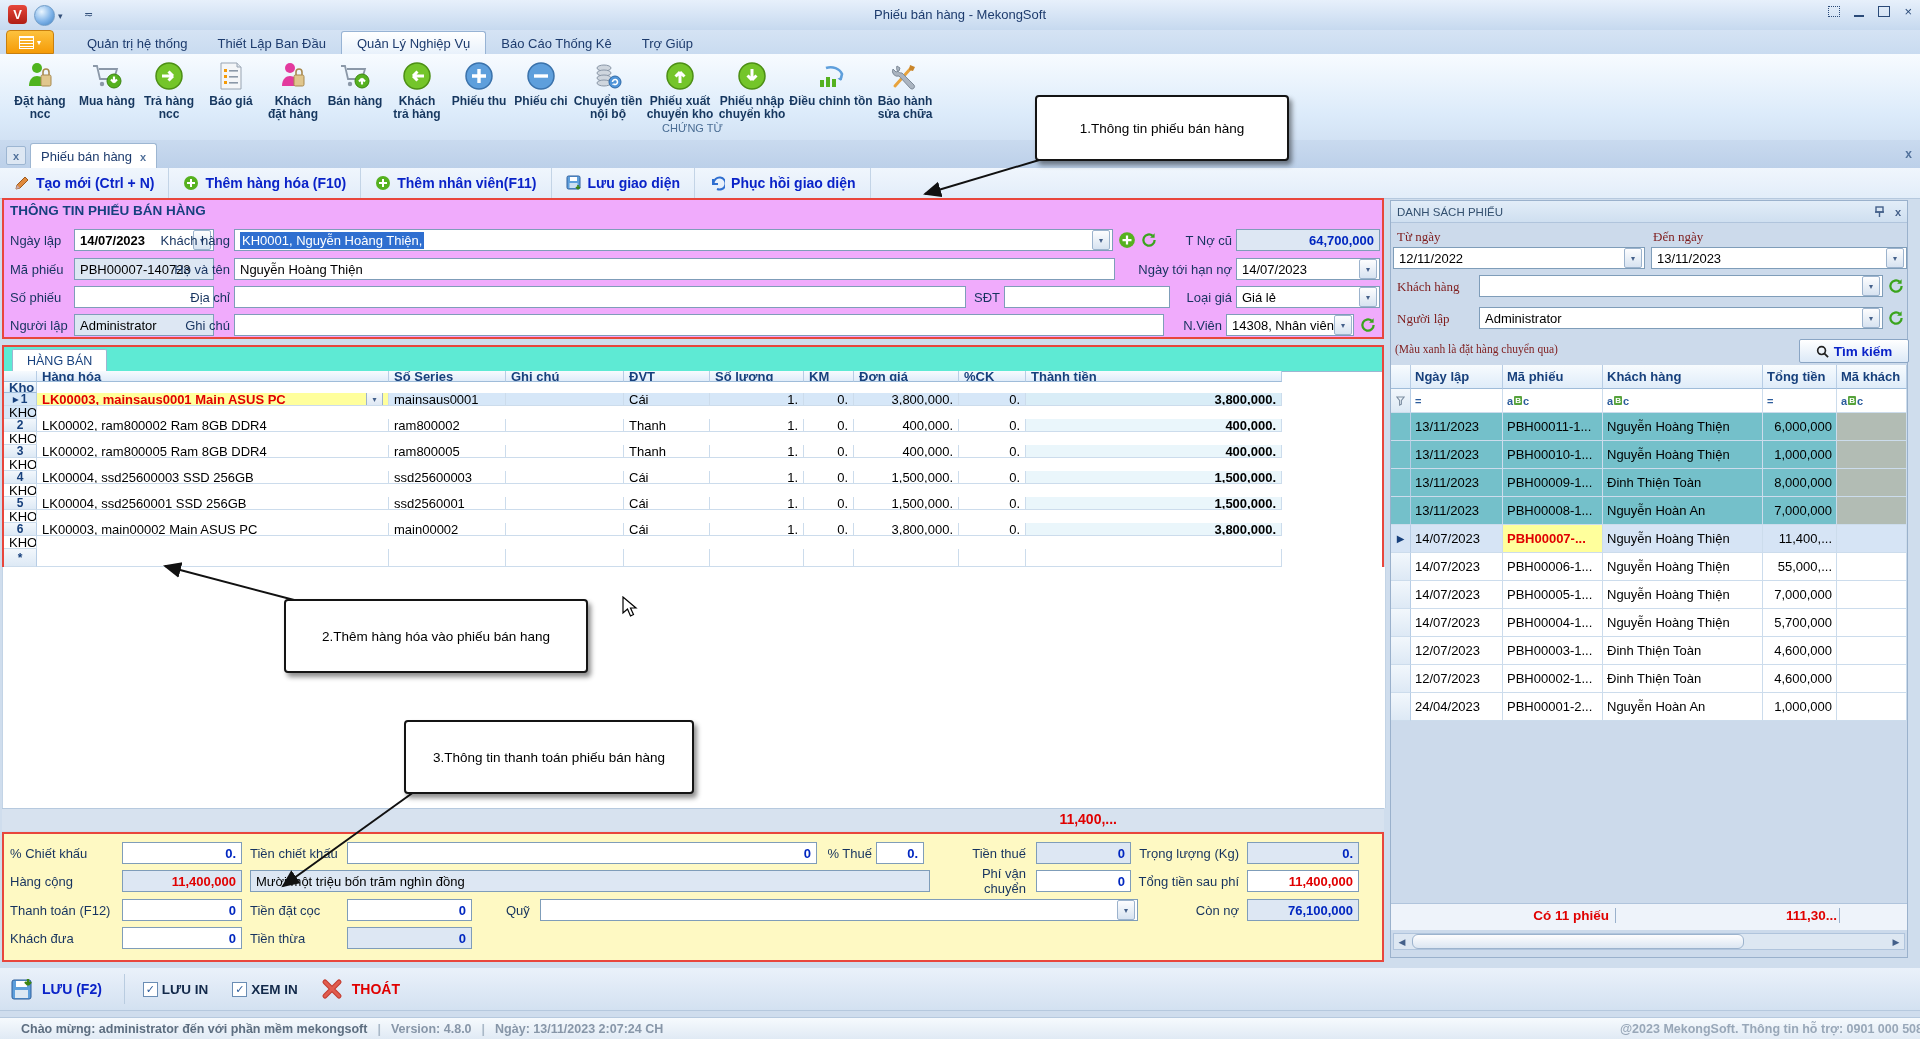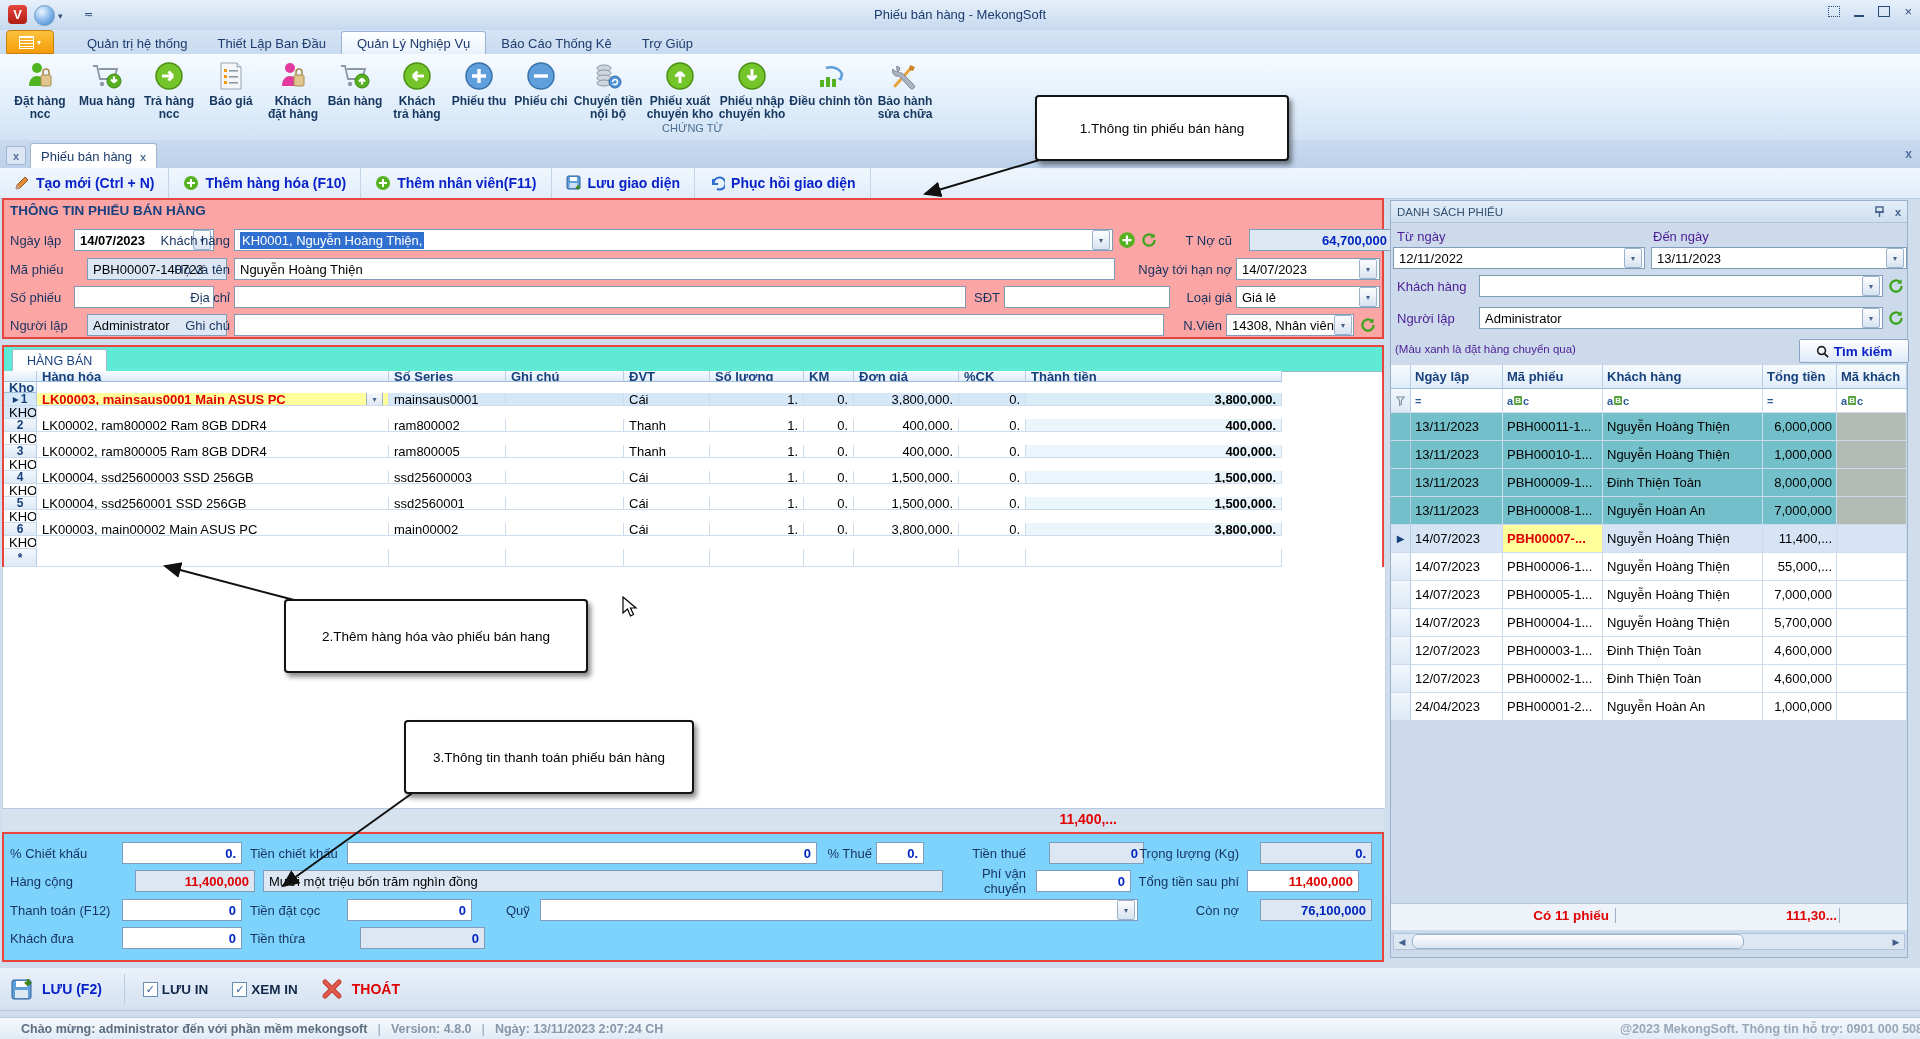--- a/index.html
+++ b/index.html
@@ -59,27 +59,27 @@
   .dt-tab .x{color:#51719b;font-weight:bold;font-size:11px;}
   .dt-close-right{position:absolute;right:8px;top:7px;color:#51719b;font-weight:bold;font-size:12px;}
   
   .actionbar{position:absolute;left:0;top:168px;width:1920px;height:30px;
     background:linear-gradient(#f0f6fd,#e2edf9);border-bottom:1px solid #b6c9de;display:flex;}
   .abtn{display:flex;align-items:center;gap:6px;padding:0 14px;border-right:1px solid #c3d4e6;
     color:#0a23c8;font-weight:bold;font-size:14px;}
   
   .redbox{position:absolute;border:2px solid #e8463c;box-sizing:border-box;}
   
-  .formsec{left:2px;top:198px;width:1382px;height:141px;background:#fca5a5;}
+  .formsec{left:2px;top:198px;width:1382px;height:141px;background:#f0abfc;}
   .form-title{position:absolute;left:6px;top:3px;color:#16407e;font-weight:bold;font-size:13.5px;}
   .flabel{position:absolute;height:22px;display:flex;align-items:center;color:#16335f;font-size:13px;}
   .flabel.r{justify-content:flex-end;text-align:right;}
   .fld{position:absolute;height:22px;box-sizing:border-box;background:#fff;border:1px solid #7f9db9;
     display:flex;align-items:center;padding:0 5px;font-size:13px;overflow:hidden;white-space:nowrap;}
-  .fld.ro{background:#dde7f3;margin-left:13px;}
+  .fld.ro{background:#dde7f3;}
   .fld.bold{font-weight:bold;}
   .fld .spacer{flex:1;}
   .ddbtn{width:16px;height:18px;margin-right:-3px;background:linear-gradient(#fdfdfe,#d7e3f1);
     border:1px solid #9cb3cd;border-radius:2px;display:flex;align-items:center;justify-content:center;
     font-size:8px;color:#44608a;flex:none;}
   .selhl{background:#2f6fd0;color:#fff;padding:1px 2px;}
   .valblue{color:#0026c0;font-weight:bold;}
   .valred{color:#e00000;font-weight:bold;}
   .iconbtn{position:absolute;width:20px;height:20px;display:flex;align-items:center;justify-content:center;}
   
@@ -106,21 +106,21 @@
   .cell-dd{margin-left:auto;width:15px;height:20px;background:linear-gradient(#fdfdfe,#d7e3f1);
     border:1px solid #9cb3cd;display:flex;align-items:center;justify-content:center;font-size:8px;color:#44608a;flex:none;}
   .star{color:#17407c;font-weight:bold;}
   .whitefill{position:absolute;left:2px;top:567px;width:1382px;height:241px;background:#fff;
     border-left:1px solid #c3d4e6;border-right:1px solid #c3d4e6;}
   .sumstrip{position:absolute;left:2px;top:808px;width:1382px;height:22px;background:#d7e2ef;
     border-top:1px solid #b6c9de;}
   .sumtotal{position:absolute;left:1022px;top:2px;width:93px;text-align:right;
     color:#e00000;font-weight:bold;font-size:14px;}
   
-  .paysec{left:2px;top:832px;width:1382px;height:130px;background:#7dd3fc;}
+  .paysec{left:2px;top:832px;width:1382px;height:130px;background:#fef9c3;}
   
   .btnbar{position:absolute;left:0;top:968px;width:1920px;height:42px;
     background:linear-gradient(#eaf1fa,#d3e1f1);border-bottom:1px solid #b6c9de;display:flex;align-items:center;}
   .bigbtn{display:flex;align-items:center;gap:8px;padding:0 16px 0 10px;height:36px;}
   .bigbtn .blabel{font-weight:bold;font-size:14px;color:#0a23c8;}
   .bigbtn .rlabel{font-weight:bold;font-size:14px;color:#e00000;}
   .vsep{width:1px;height:30px;background:#b9cce0;margin:0 6px;}
   .cbwrap{display:flex;align-items:center;gap:4px;margin:0 12px;}
   .cbbox{width:13px;height:13px;background:#fff;border:1px solid #6a8db4;display:flex;
     align-items:center;justify-content:center;font-size:11px;color:#2c5c9c;font-weight:bold;}
@@ -130,21 +130,21 @@
     background:linear-gradient(#f6fafd,#dfe9f4);border-top:1px solid #b6c9de;
     display:flex;align-items:center;color:#5d6e80;font-weight:bold;font-size:12.5px;padding-left:13px;}
   .statusbar .sep{color:#a9b8c7;margin:0 10px;}
   .status-right{position:absolute;right:10px;color:#98a7b8;font-weight:bold;}
   
   .rpanel{position:absolute;left:1390px;top:200px;width:518px;height:758px;background:#ccdaeb;
     border:1px solid #9ab1cc;box-sizing:border-box;}
   .rp-head{position:absolute;left:0;top:0;width:100%;height:22px;background:linear-gradient(#e2edf8,#cfdff0);
     border-bottom:1px solid #b0c4dc;color:#33506f;font-size:11.5px;display:flex;align-items:center;padding:0 6px;box-sizing:border-box;}
   .rp-head .hicons{margin-left:auto;display:flex;gap:10px;color:#44608a;font-weight:bold;font-size:11px;align-items:center;}
-  .rplabel{position:absolute;color:#4c1d95;font-size:13px;}
+  .rplabel{position:absolute;color:#7f1d1d;font-size:13px;font-family:Liberation Serif, serif;}
   .rfld{position:absolute;height:22px;box-sizing:border-box;background:#fff;border:1px solid #7f9db9;
     display:flex;align-items:center;padding:0 5px;font-size:13px;overflow:hidden;}
   .searchbtn{position:absolute;display:flex;align-items:center;justify-content:center;gap:5px;
     background:linear-gradient(#ffffff,#dce9f7);border:1px solid #8aa5c4;border-radius:2px;
     color:#0a23c8;font-weight:bold;font-size:13.5px;}
   .rhead,.rrow{display:grid;grid-template-columns:20px 92px 100px 160px 74px 70px;}
   .rhead{position:absolute;left:0;top:164px;width:516px;height:24px;}
   .rrow{position:absolute;left:0;width:516px;height:28px;background:#fff;}
   .rc{border-right:1px solid #ccdcec;border-bottom:1px solid #ccdcec;display:flex;align-items:center;
     padding:0 4px;font-size:13px;white-space:nowrap;overflow:hidden;box-sizing:border-box;}

